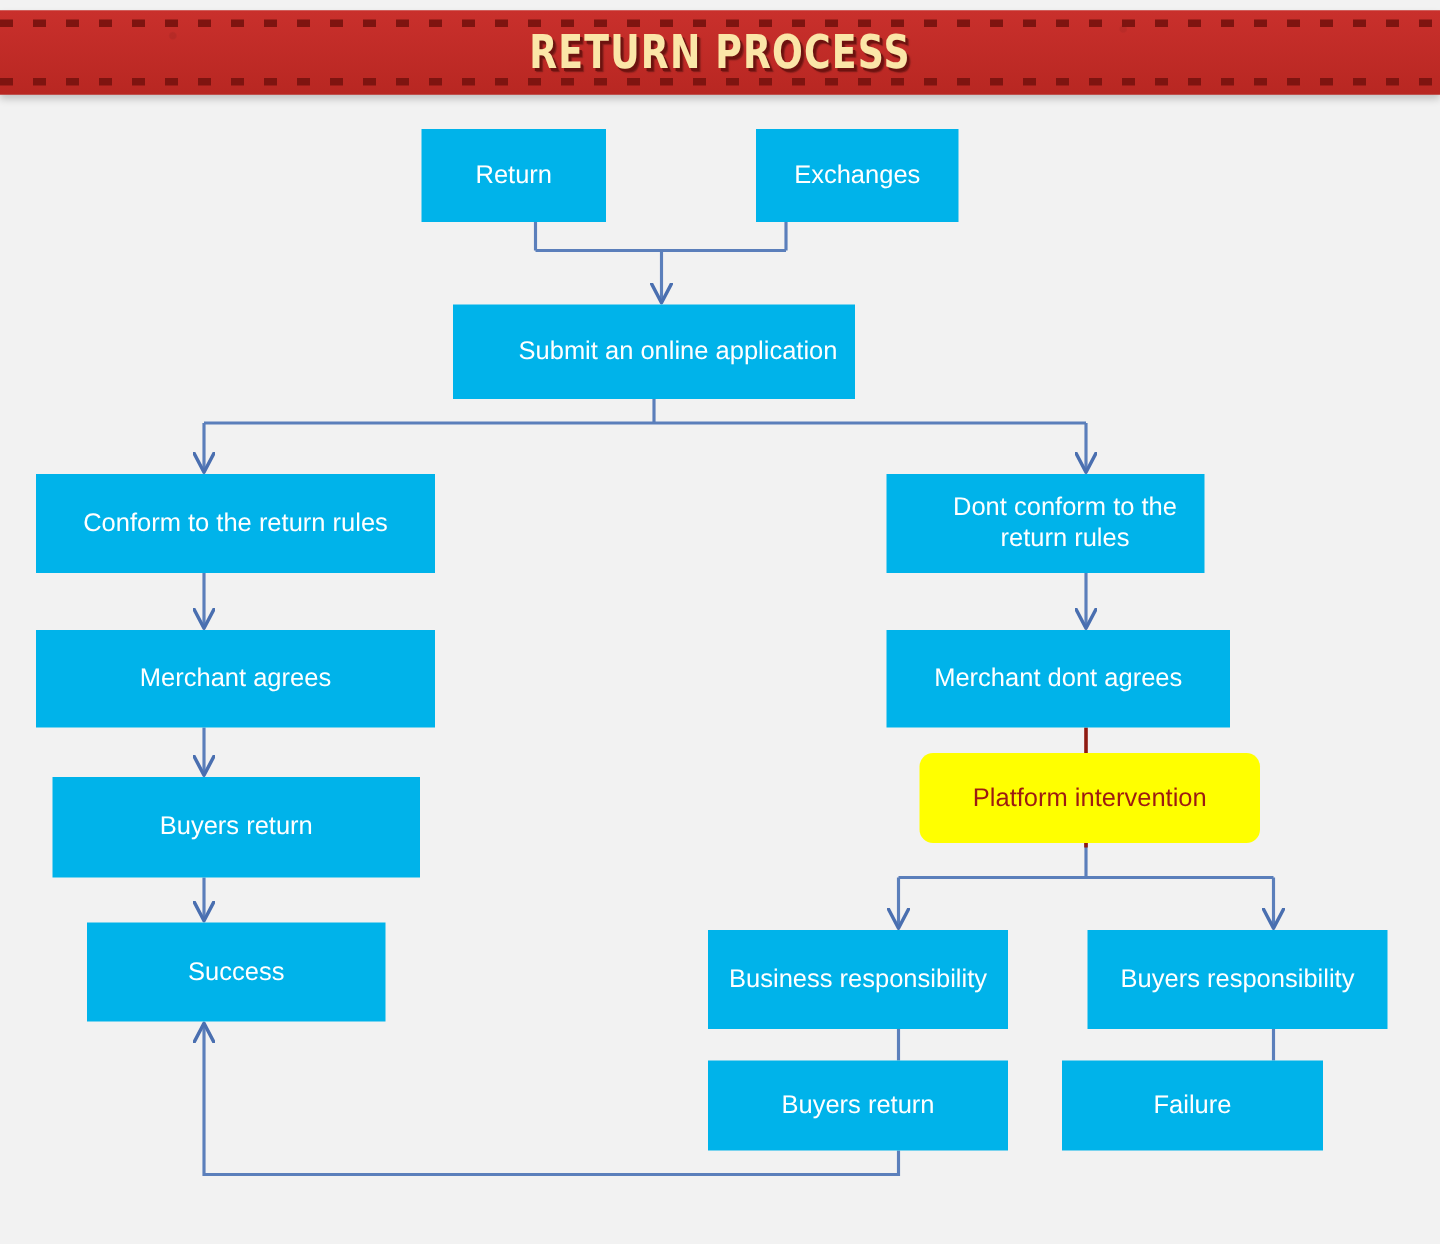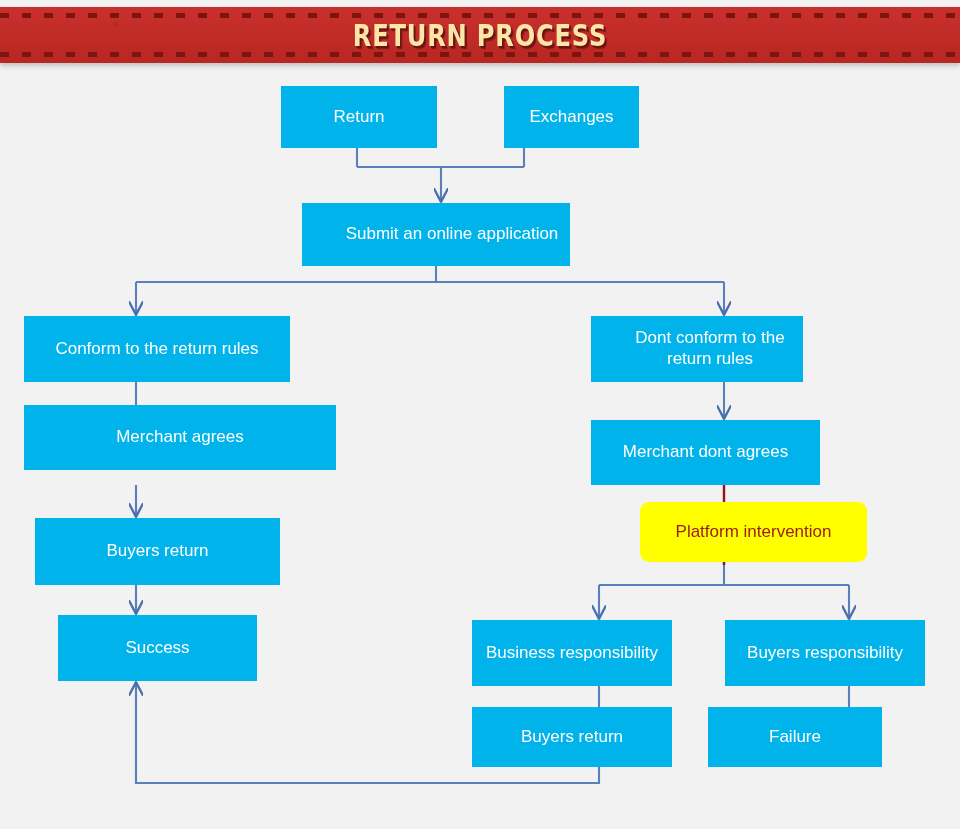--- a/index.html
+++ b/index.html
@@ -139,57 +139,57 @@
     <path d="M 849,686 L 849,707"></path>
 
     <path d="M 599,767 L 599,783 L 136,783 L 136,684" marker-end="url(#arrow)"></path>
   </g>
 
   <g fill="none" stroke="#8f1a12" stroke-width="2.4">
     <path d="M 724,485 L 724,565"></path>
   </g>
 </svg>
 
-<div class="node process" style="left:281px; top:86px; width:156px; height:62px;">
+<div class="node process" style="left:281px; top:86px; width:123px; height:62px;">
   <span class="node-label">Return</span>
 </div>
 
 <div class="node process" style="left:456px; top:86px; width:135px; height:62px;margin-left:48px;">
   <span class="node-label">Exchanges</span>
 </div>
 
 <div class="node process" style="left:302px; top:203px; width:268px; height:63px;padding-left:38px;">
   <span class="node-label">Submit an online application</span>
 </div>
 
 <div class="node process" style="left:24px; top:316px; width:266px; height:66px;">
   <span class="node-label">Conform to the return rules</span>
 </div>
 
-<div class="node process" style="left:24px; top:405px; width:312px; height:65px;">
+<div class="node process" style="left:24px; top:420px; width:266px; height:65px;">
   <span class="node-label">Merchant agrees</span>
 </div>
 
 <div class="node process" style="left:35px; top:518px; width:245px; height:67px;">
   <span class="node-label">Buyers return</span>
 </div>
 
 <div class="node process" style="left:58px; top:615px; width:199px; height:66px;">
   <span class="node-label">Success</span>
 </div>
 
 <div class="node process" style="left:591px; top:316px; width:212px; height:66px;padding-left:32px;">
   <span class="node-label">Dont conform to the return rules</span>
 </div>
 
 <div class="node process" style="left:591px; top:420px; width:229px; height:65px;">
   <span class="node-label">Merchant dont agrees</span>
 </div>
 
-<div class="node highlight" style="left:640px; top:502px; width:227px; height:60px;">
+<div class="node highlight" style="left:613px; top:502px; width:227px; height:60px;">
   <span class="node-label">Platform intervention</span>
 </div>
 
 <div class="node process" style="left:472px; top:620px; width:200px; height:66px;">
   <span class="node-label">Business responsibility</span>
 </div>
 
 <div class="node process" style="left:472px; top:707px; width:200px; height:60px;">
   <span class="node-label">Buyers return</span>
 </div>

